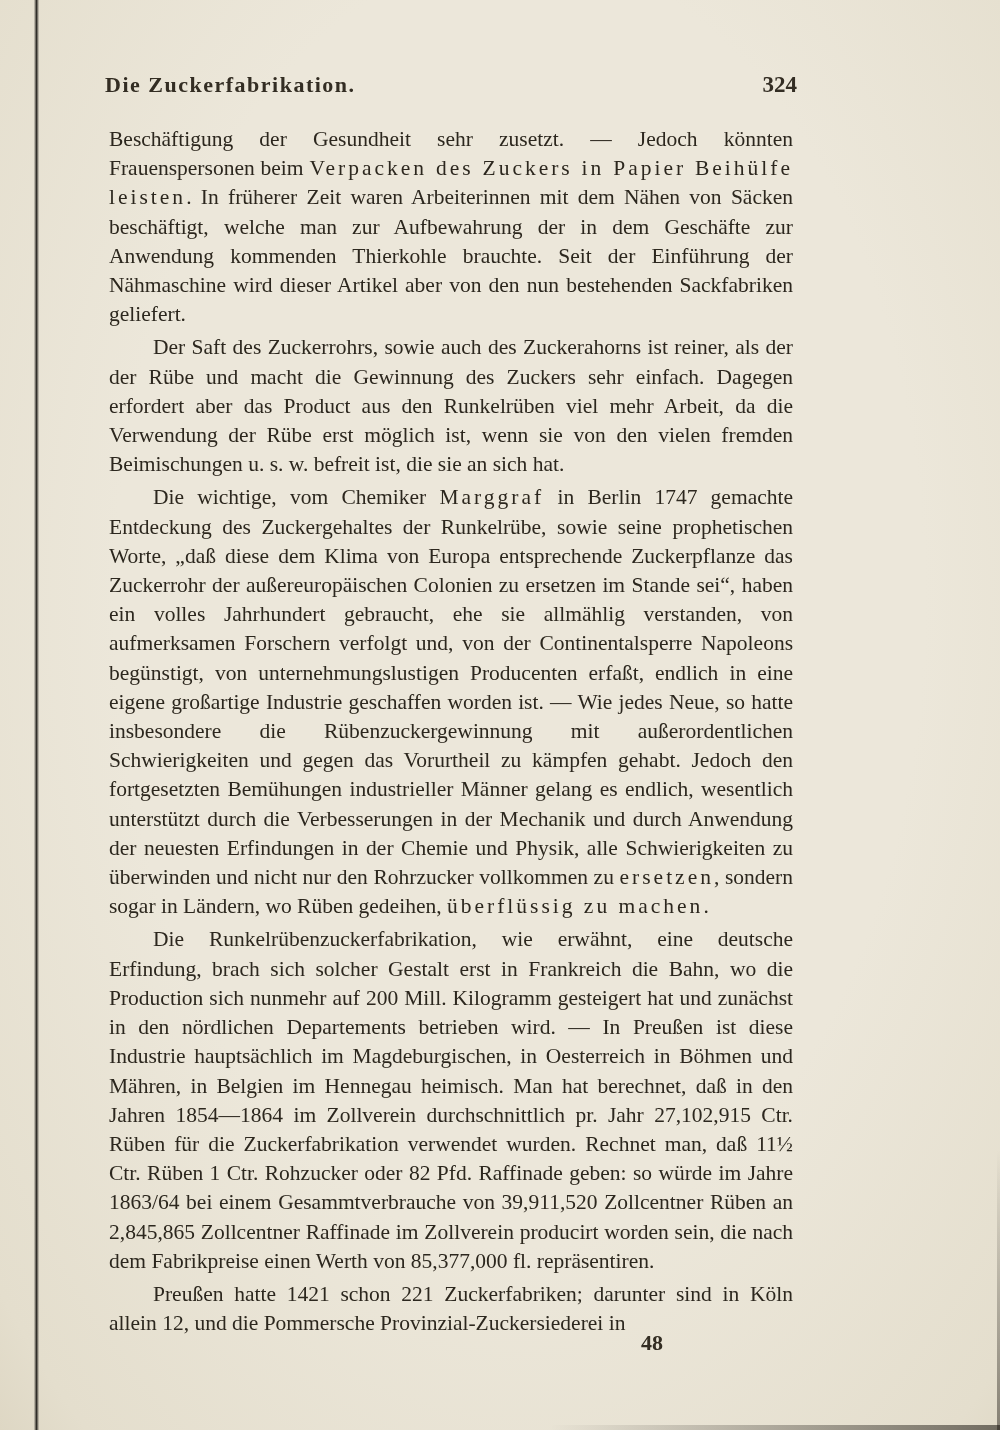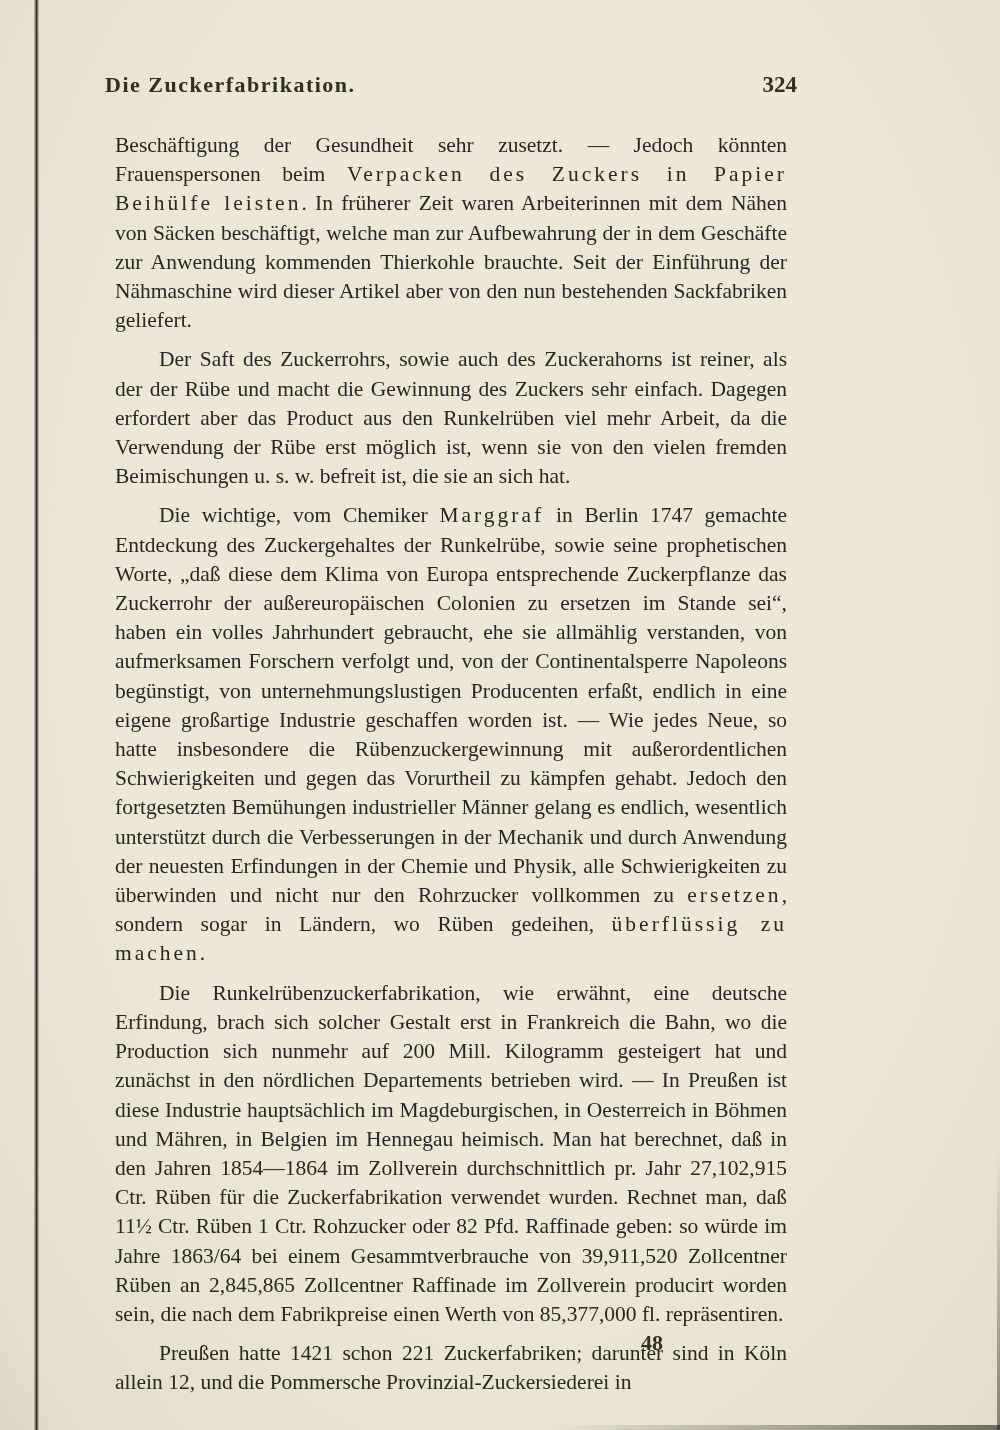--- a/index.html
+++ b/index.html
@@ -56,21 +56,21 @@
   .body-text {
     position: absolute;
     top: 121px; left: 105px;
     width: 692px;
     text-align: justify;
     font-size: 21.5px;
     line-height: 29.2px;
     font-weight: 500;
     color: #2c271e;
   }
-  .body-text p { margin: 10px; }
+  .body-text p { margin: 4px; }
   .body-text p.indent { text-indent: 44px; }
   .spaced { letter-spacing: 3px; }
   .footer-number {
     position: absolute;
     top: 1330px; left: 641px;
     font-size: 22px;
     font-weight: bold;
     color: #332d23;
   }
 </style>

